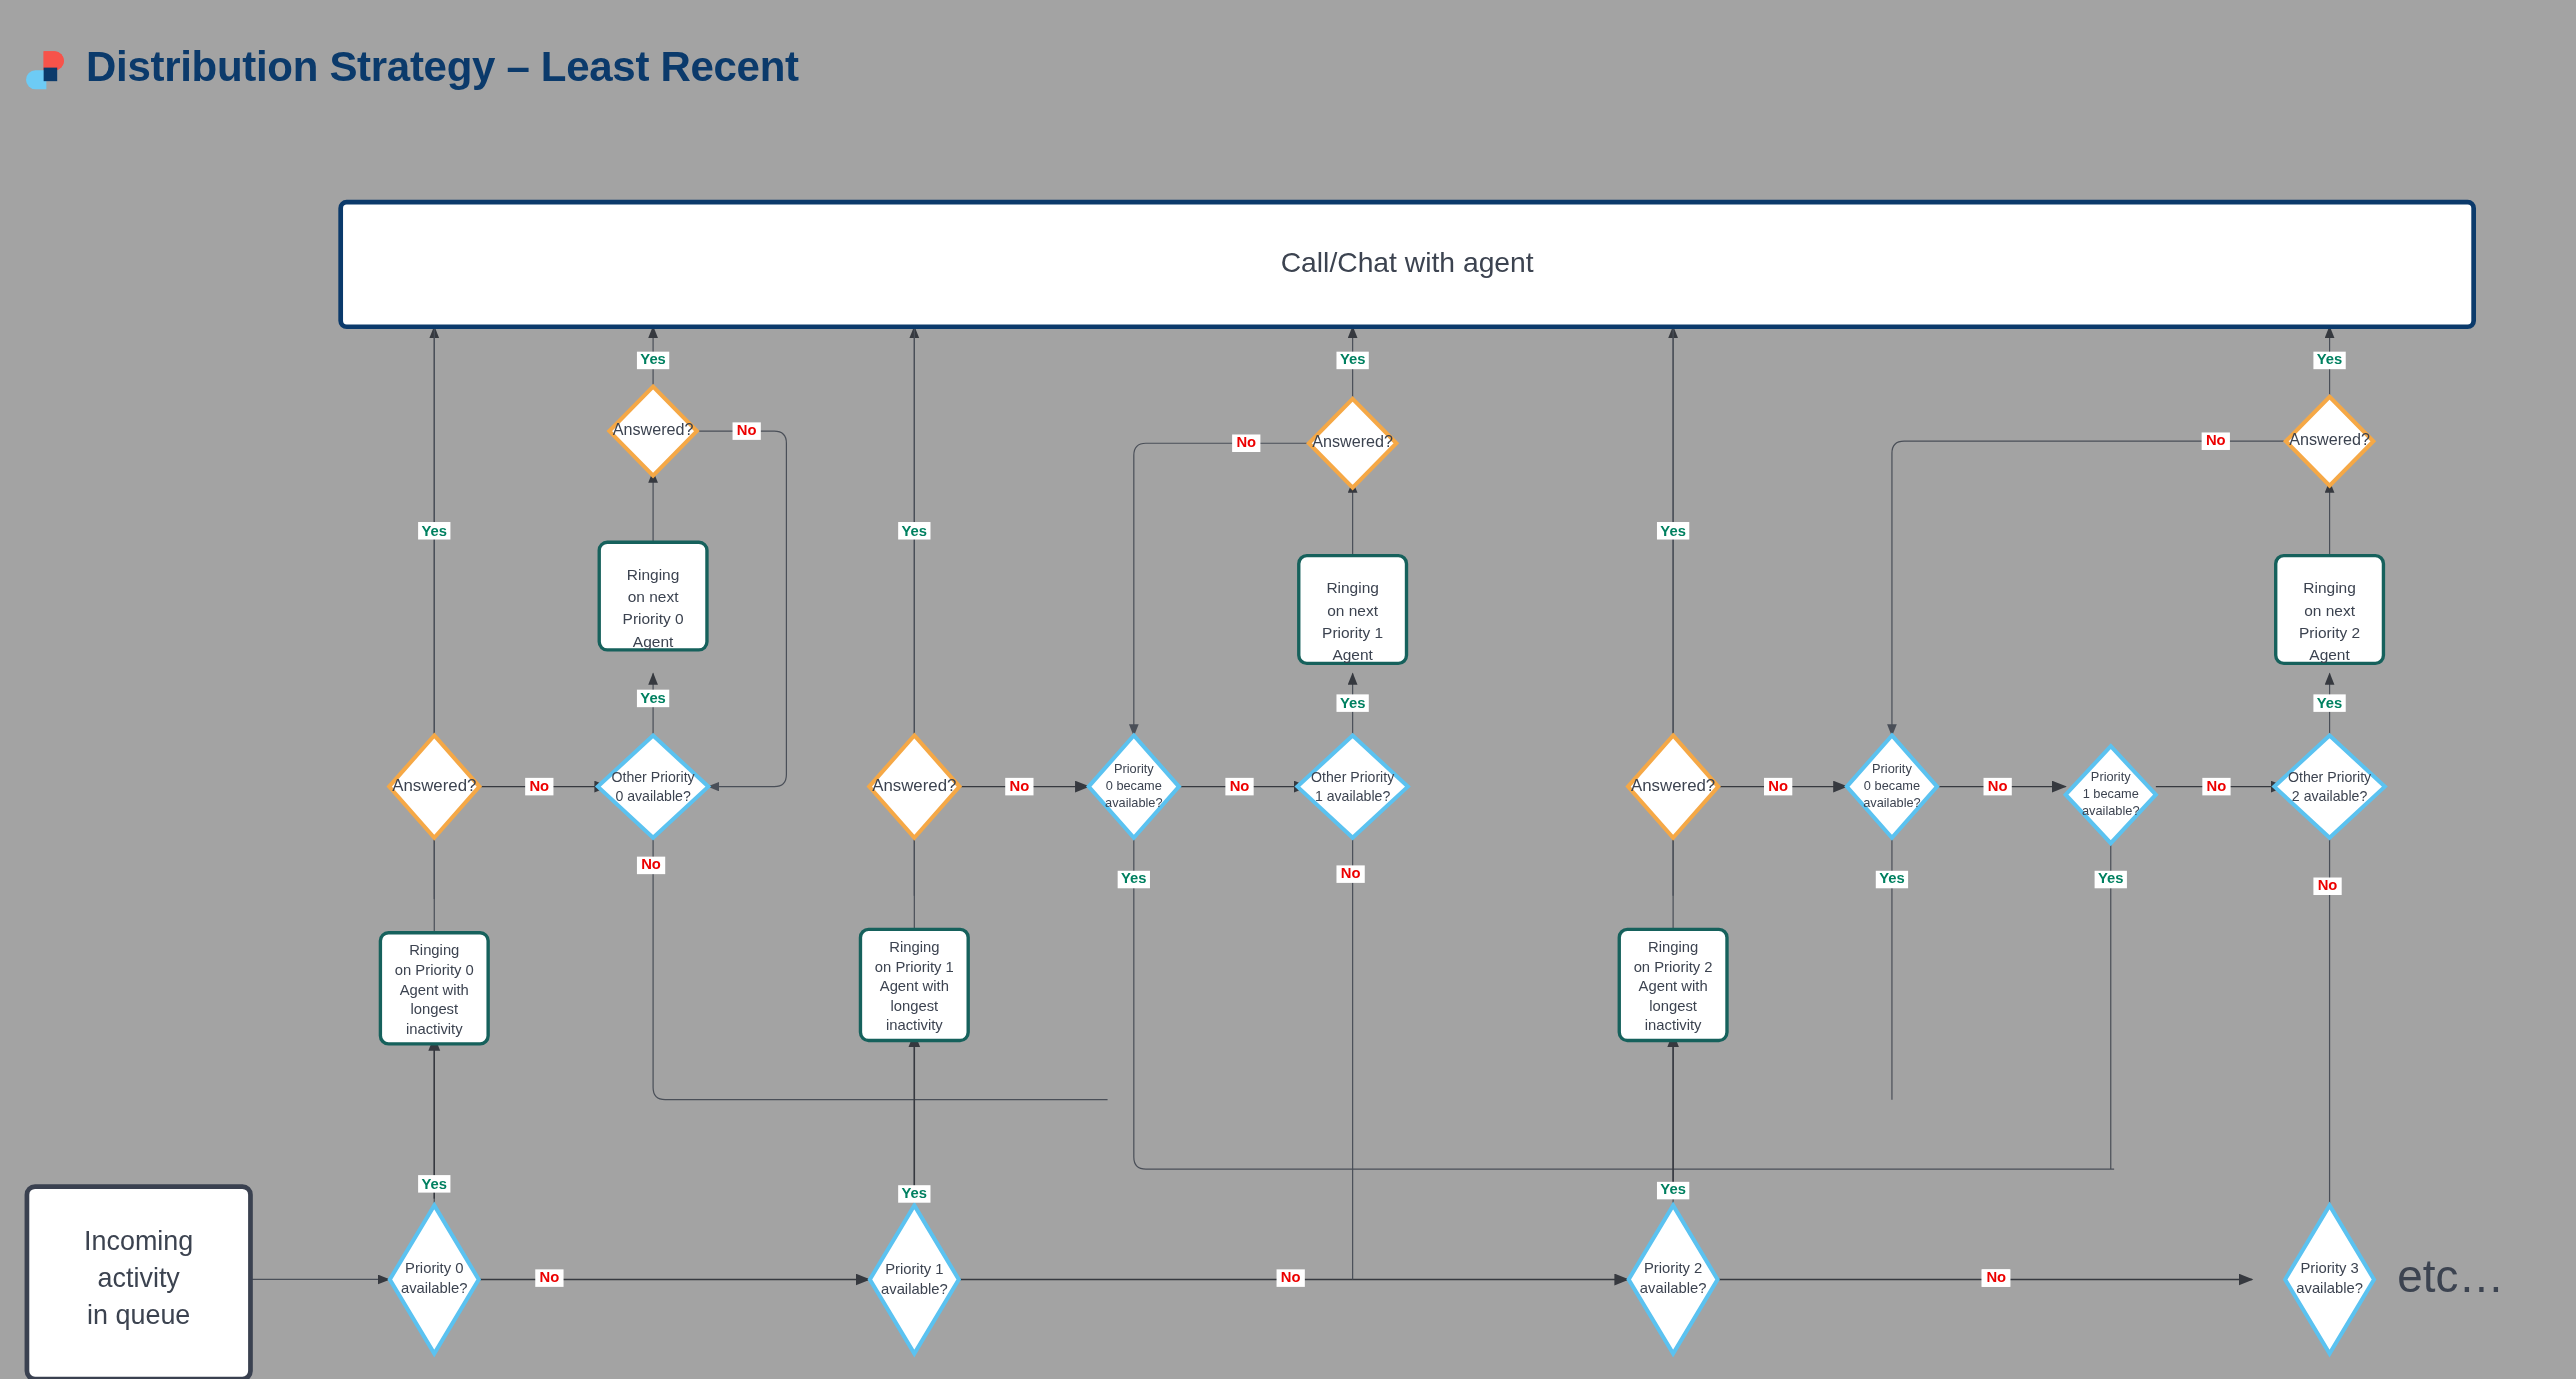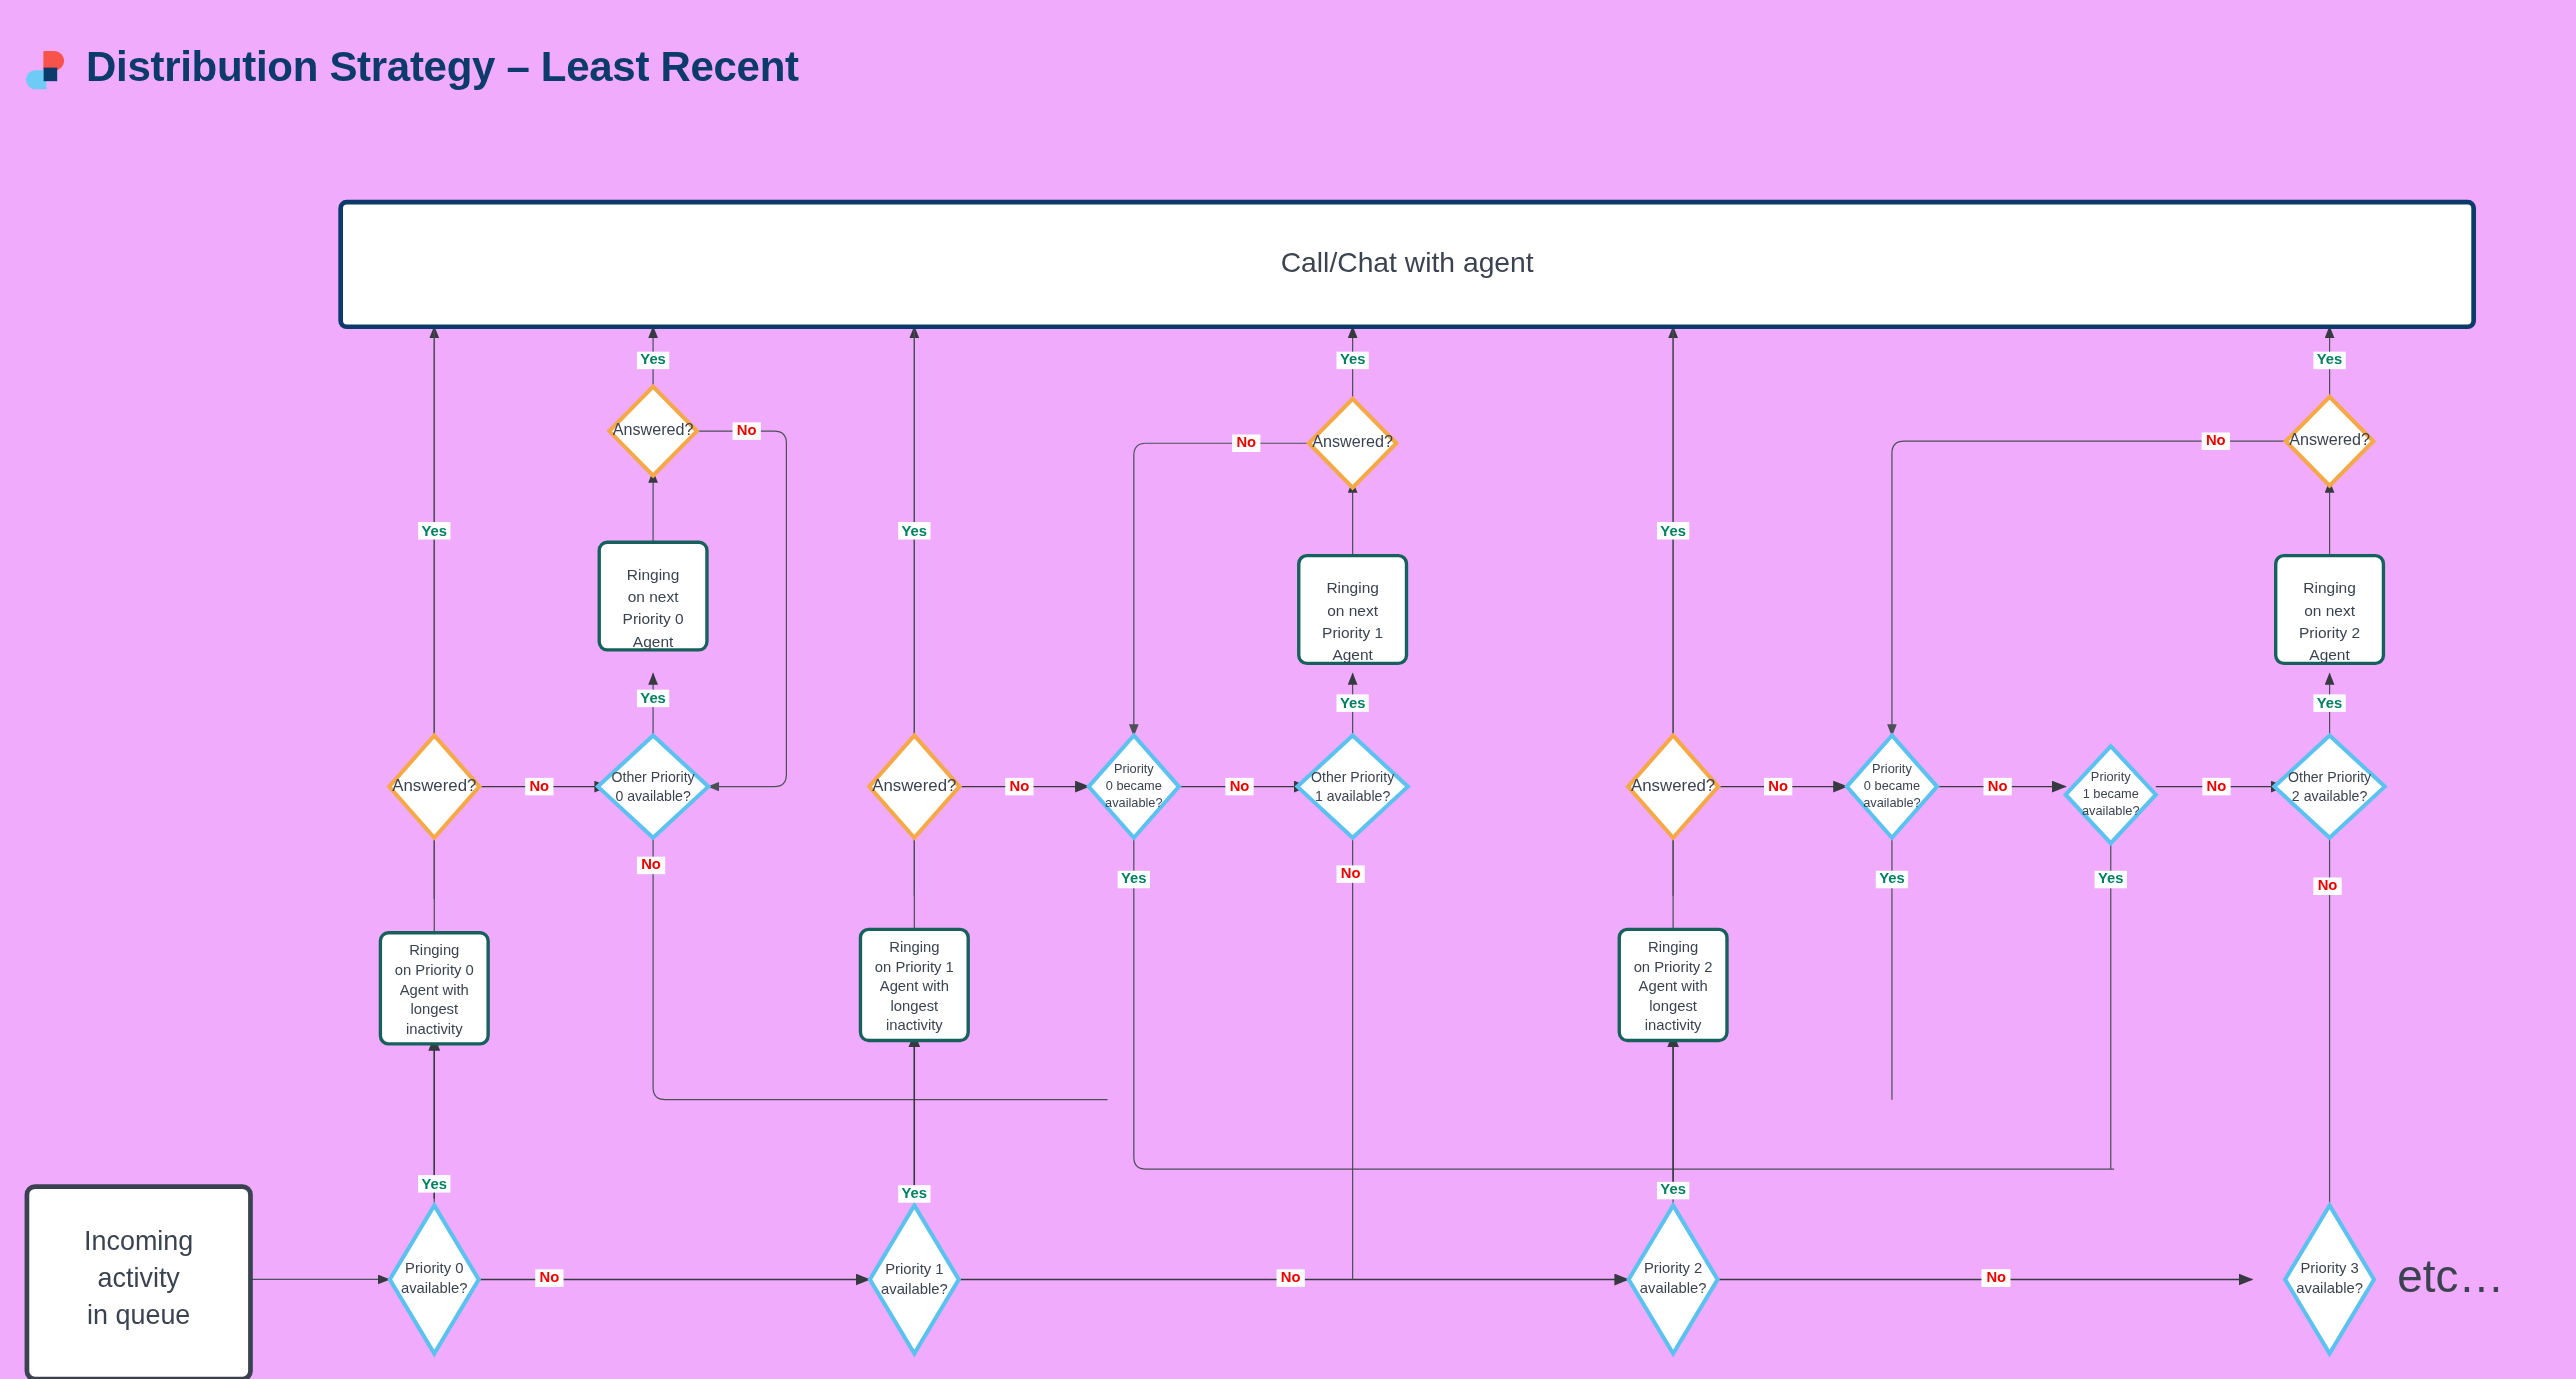--- a/index.html
+++ b/index.html
@@ -8,21 +8,21 @@
     background: #ffffff;
     width: 2576px;
     height: 1380px;
     overflow: hidden;
     font-family: "Liberation Sans", sans-serif;
   }
   #root {
     position: relative;
     width: 2576px;
     height: 1380px;
-    background: #f0abfc;
+    background: #a3a3a3;
   }
   
   #header {
     position: absolute;
     left: 0; top: 0;
     width: 2576px;
     height: 114px;
   }
   #logo {
     position: absolute;

